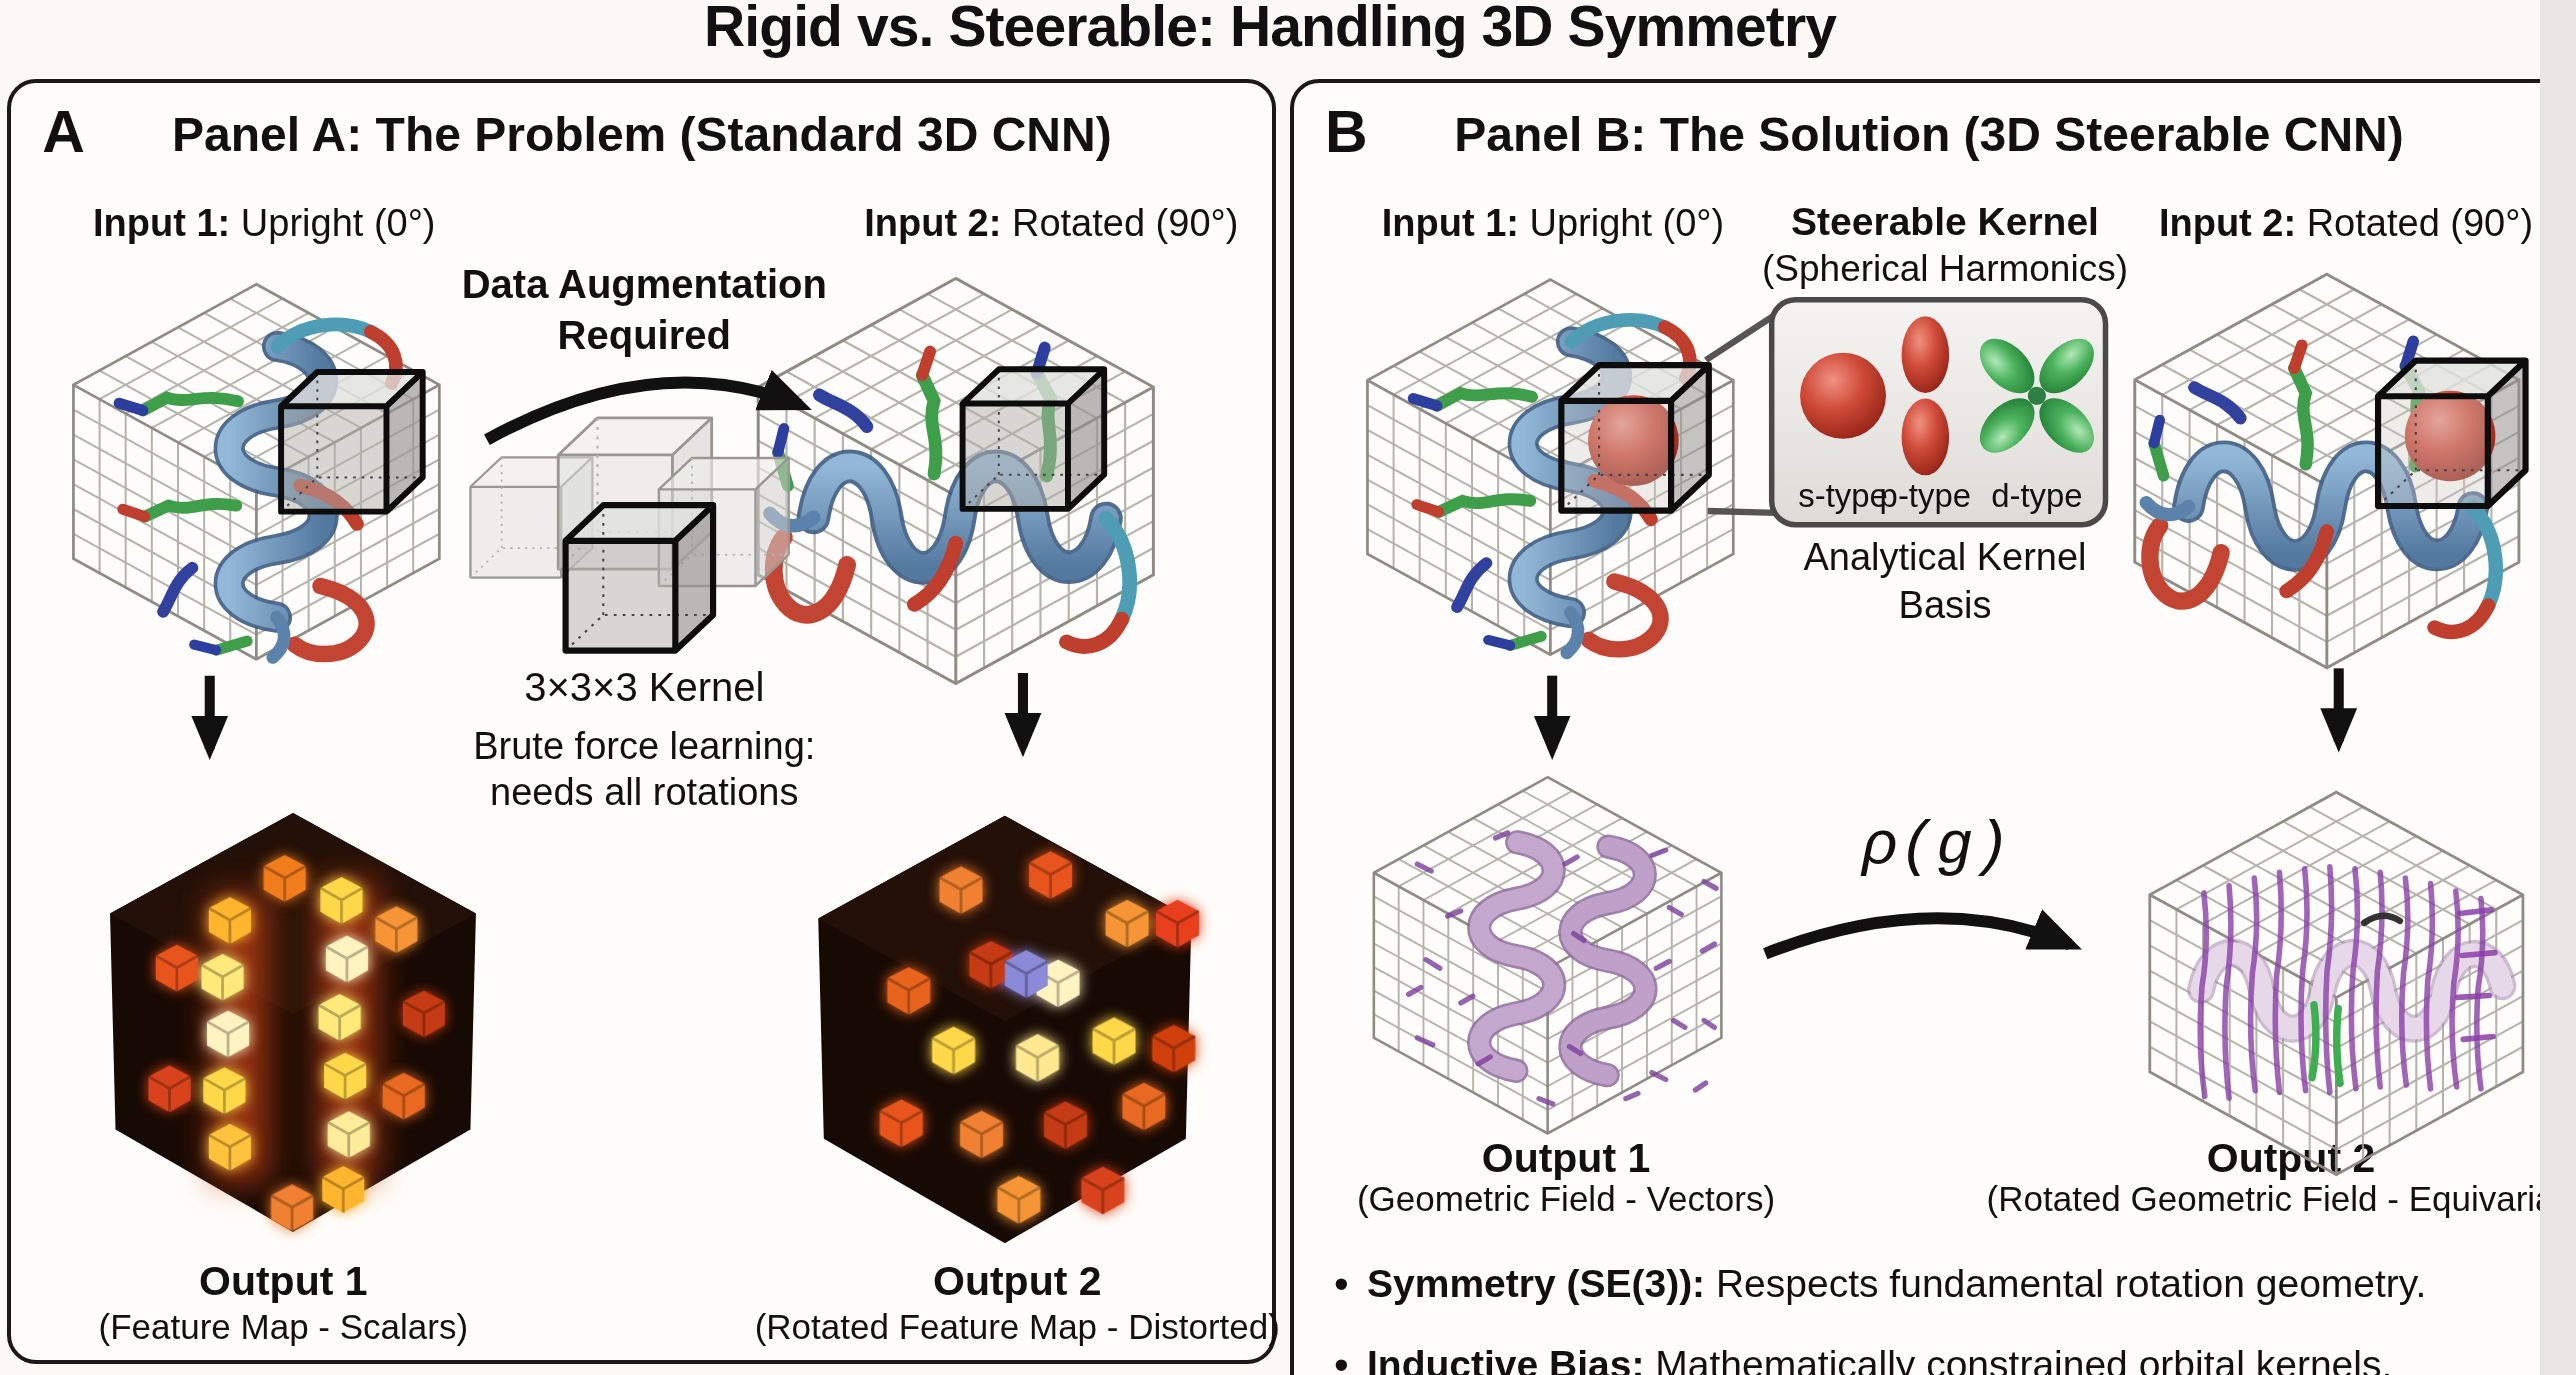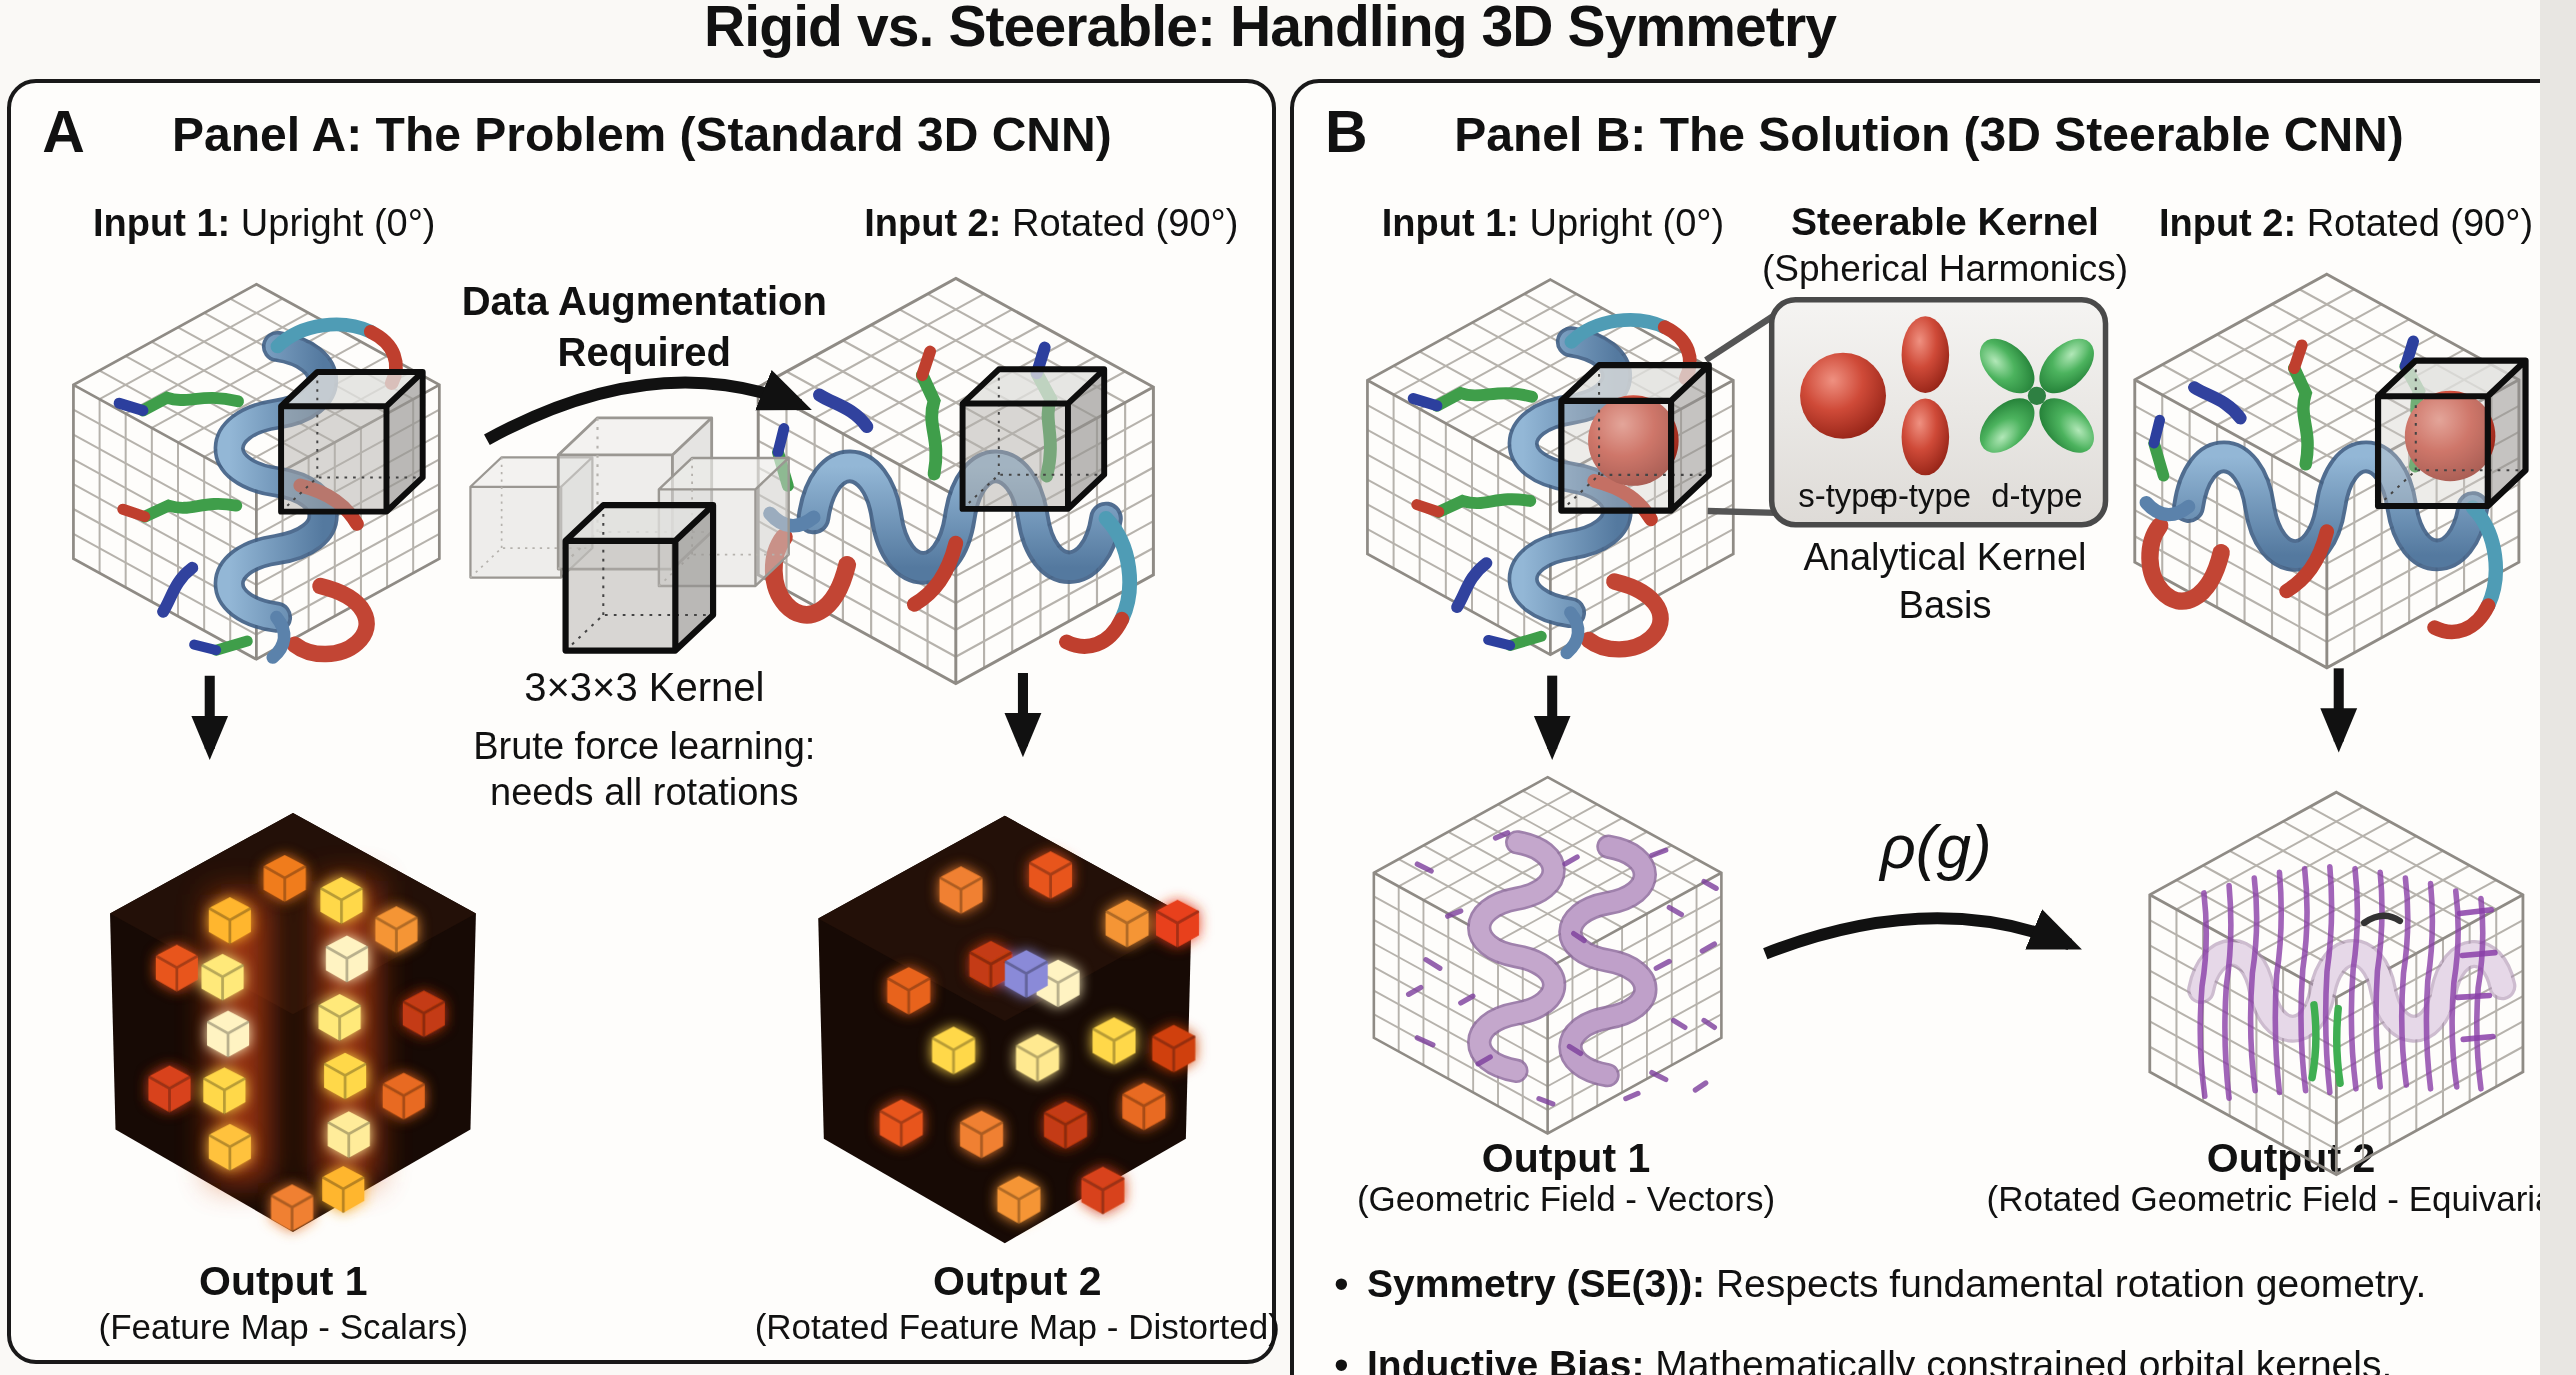--- a/index.html
+++ b/index.html
@@ -8,28 +8,28 @@
   .fig-title{position:absolute;top:-7.3px;left:0;width:100%;text-align:center;
              font-size:57px;font-weight:700;letter-spacing:-0.9px;}
   .panel{position:absolute;background:#fefdfb;border:4.6px solid #191919;border-radius:29px;}
   #panelA{left:7.3px;top:79px;width:1261px;height:1277px;}
   #panelB{left:1290px;top:79px;width:1270px;height:1326px;}
   .corner-letter{position:absolute;left:31px;top:14.6px;font-size:59px;font-weight:700;}
   .panel-title{position:absolute;top:24px;left:0;width:100%;text-align:center;font-size:48px;font-weight:700;}
   .lbl{position:absolute;transform:translateX(-50%);white-space:nowrap;font-size:38px;text-align:center;}
   .b{font-weight:700;}
   .gfx{position:absolute;left:0;top:0;}
-  .aug{font-size:40px;font-weight:700;line-height:51px;margin-top:17px;}
+  .aug{font-size:40px;font-weight:700;line-height:51px;}
   .cap44{font-size:40px;}
   .cap41{font-size:38px;line-height:46px;}
   .outt{font-size:41px;font-weight:700;}
   .outs{font-size:35px;}
   .sk-t{font-size:39px;font-weight:700;}
   .sk-s{font-size:37px;}
-  .rho{font-family:Liberation Sans, sans-serif;font-style:italic;font-size:62px;}
+  .rho{font-family:Liberation Mono, monospace;font-style:italic;font-size:62px;}
   .tr{font-size:38px;line-height:48px;}
   .bullets{position:absolute;left:40px;top:1145px;width:1217px;}
   .bullet-row{display:flex;gap:18.3px;font-size:39px;line-height:48px;margin-bottom:12.8px;align-items:flex-start;margin-top:32px;}
   .dot::before{content:"•";font-size:42px;}
   .svglbl{font:36px "Liberation Sans",sans-serif;text-anchor:middle;fill:#111;}
   .callout{stroke:#555;stroke-width:7;}
   .vstreak{stroke:#8a3fa8;stroke-width:6;fill:none;opacity:.8;stroke-linecap:round;}
   .hdash{stroke:#8a3fa8;stroke-width:6;stroke-linecap:round;opacity:.85;}
   .darrow{stroke:#111;stroke-width:11;}
   .carrow{stroke:#111;stroke-width:13;fill:none;}

